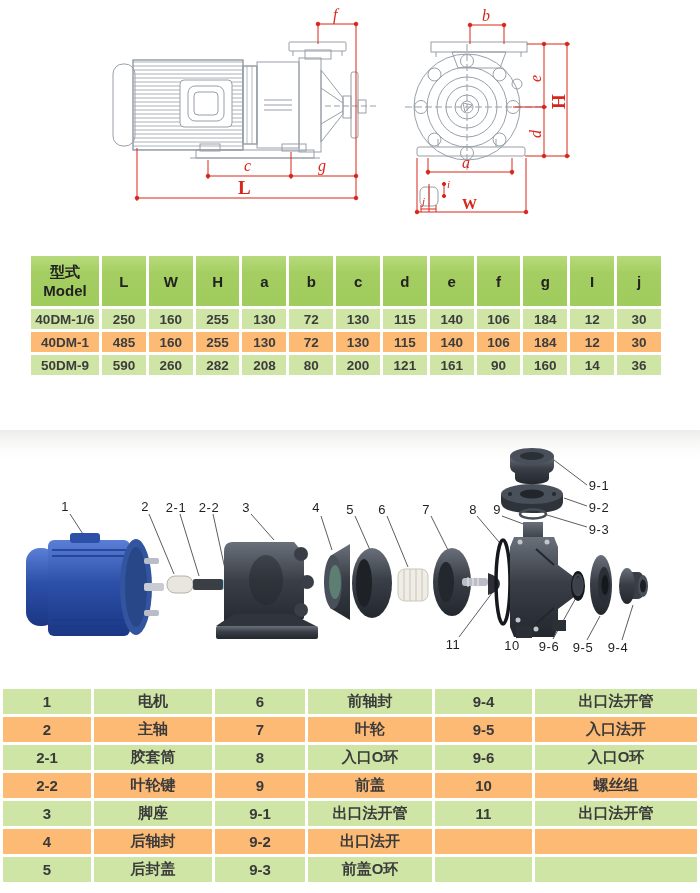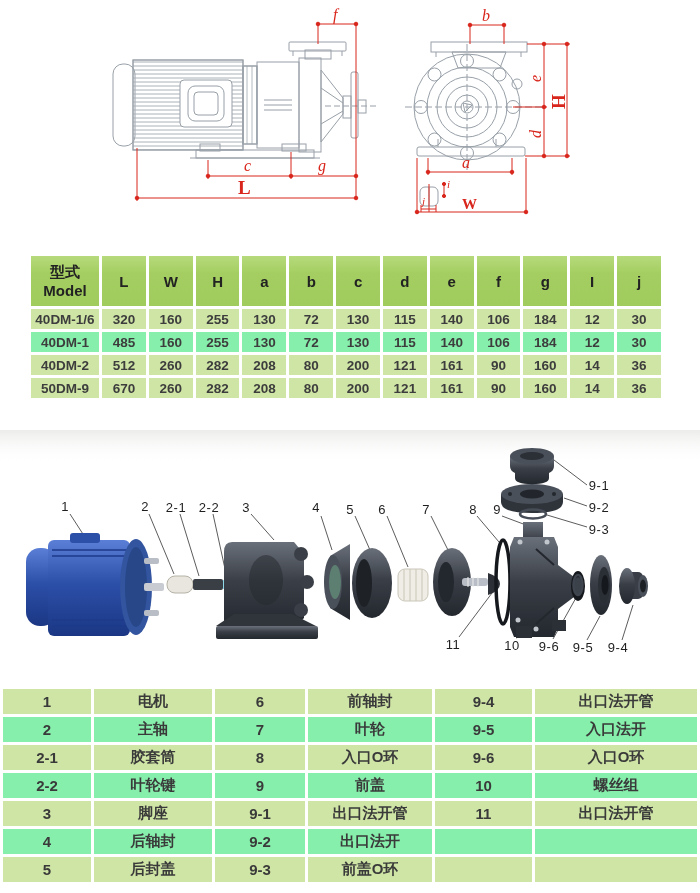--- a/index.html
+++ b/index.html
@@ -13,21 +13,21 @@
 
   
   table.dim-table{position:absolute;top:253px;left:0;width:636px;table-layout:fixed;
         border-collapse:separate;border-spacing:3px;margin-left:28px;}
   table.dim-table th{height:50px;font-size:15px;font-weight:700;color:#222;
         background:linear-gradient(180deg,#b6da7c 0%,#a4ce61 35%,#a0cb5d 100%);
         text-align:center;vertical-align:middle;padding:0;}
   table.dim-table td{height:20px;font-size:13.5px;font-weight:600;color:#3d3d3d;
         text-align:center;vertical-align:middle;padding:0;}
   tr.row-green td{background:#cfe5a5;}
-  tr.row-yellow td{background:#86efac;}
+  tr.row-yellow td{background:#fdba74;}
 
   
   .exploded{position:absolute;top:430px;left:0;width:700px;height:252px;}
   .exploded svg{position:absolute;top:0;left:0;}
   .part-label{position:absolute;transform:translate(-50%,-50%);font-size:13px;
         color:#1f1f1f;letter-spacing:0.5px;white-space:nowrap;}
 
   
   table.parts-table{position:absolute;top:686px;left:0;width:700px;table-layout:fixed;
         border-collapse:separate;border-spacing:3px;}
@@ -184,21 +184,21 @@
           <th>e</th>
           <th>f</th>
           <th>g</th>
           <th>I</th>
           <th>j</th>
         </tr>
       </thead>
     <tbody id="dim-body">
         <tr class="row-green">
           <td>40DM-1/6</td>
-          <td>320</td>
+          <td>250</td>
           <td>160</td>
           <td>255</td>
           <td>130</td>
           <td>72</td>
           <td>130</td>
           <td>115</td>
           <td>140</td>
           <td>106</td>
           <td>184</td>
           <td>12</td>
@@ -213,37 +213,22 @@
           <td>72</td>
           <td>130</td>
           <td>115</td>
           <td>140</td>
           <td>106</td>
           <td>184</td>
           <td>12</td>
           <td>30</td>
         </tr>
         <tr class="row-green">
-          <td>40DM-2</td>
-          <td>512</td>
-          <td>260</td>
-          <td>282</td>
-          <td>208</td>
-          <td>80</td>
-          <td>200</td>
-          <td>121</td>
-          <td>161</td>
-          <td>90</td>
-          <td>160</td>
-          <td>14</td>
-          <td>36</td>
-        </tr>
-        <tr class="row-green">
           <td>50DM-9</td>
-          <td>670</td>
+          <td>590</td>
           <td>260</td>
           <td>282</td>
           <td>208</td>
           <td>80</td>
           <td>200</td>
           <td>121</td>
           <td>161</td>
           <td>90</td>
           <td>160</td>
           <td>14</td>

